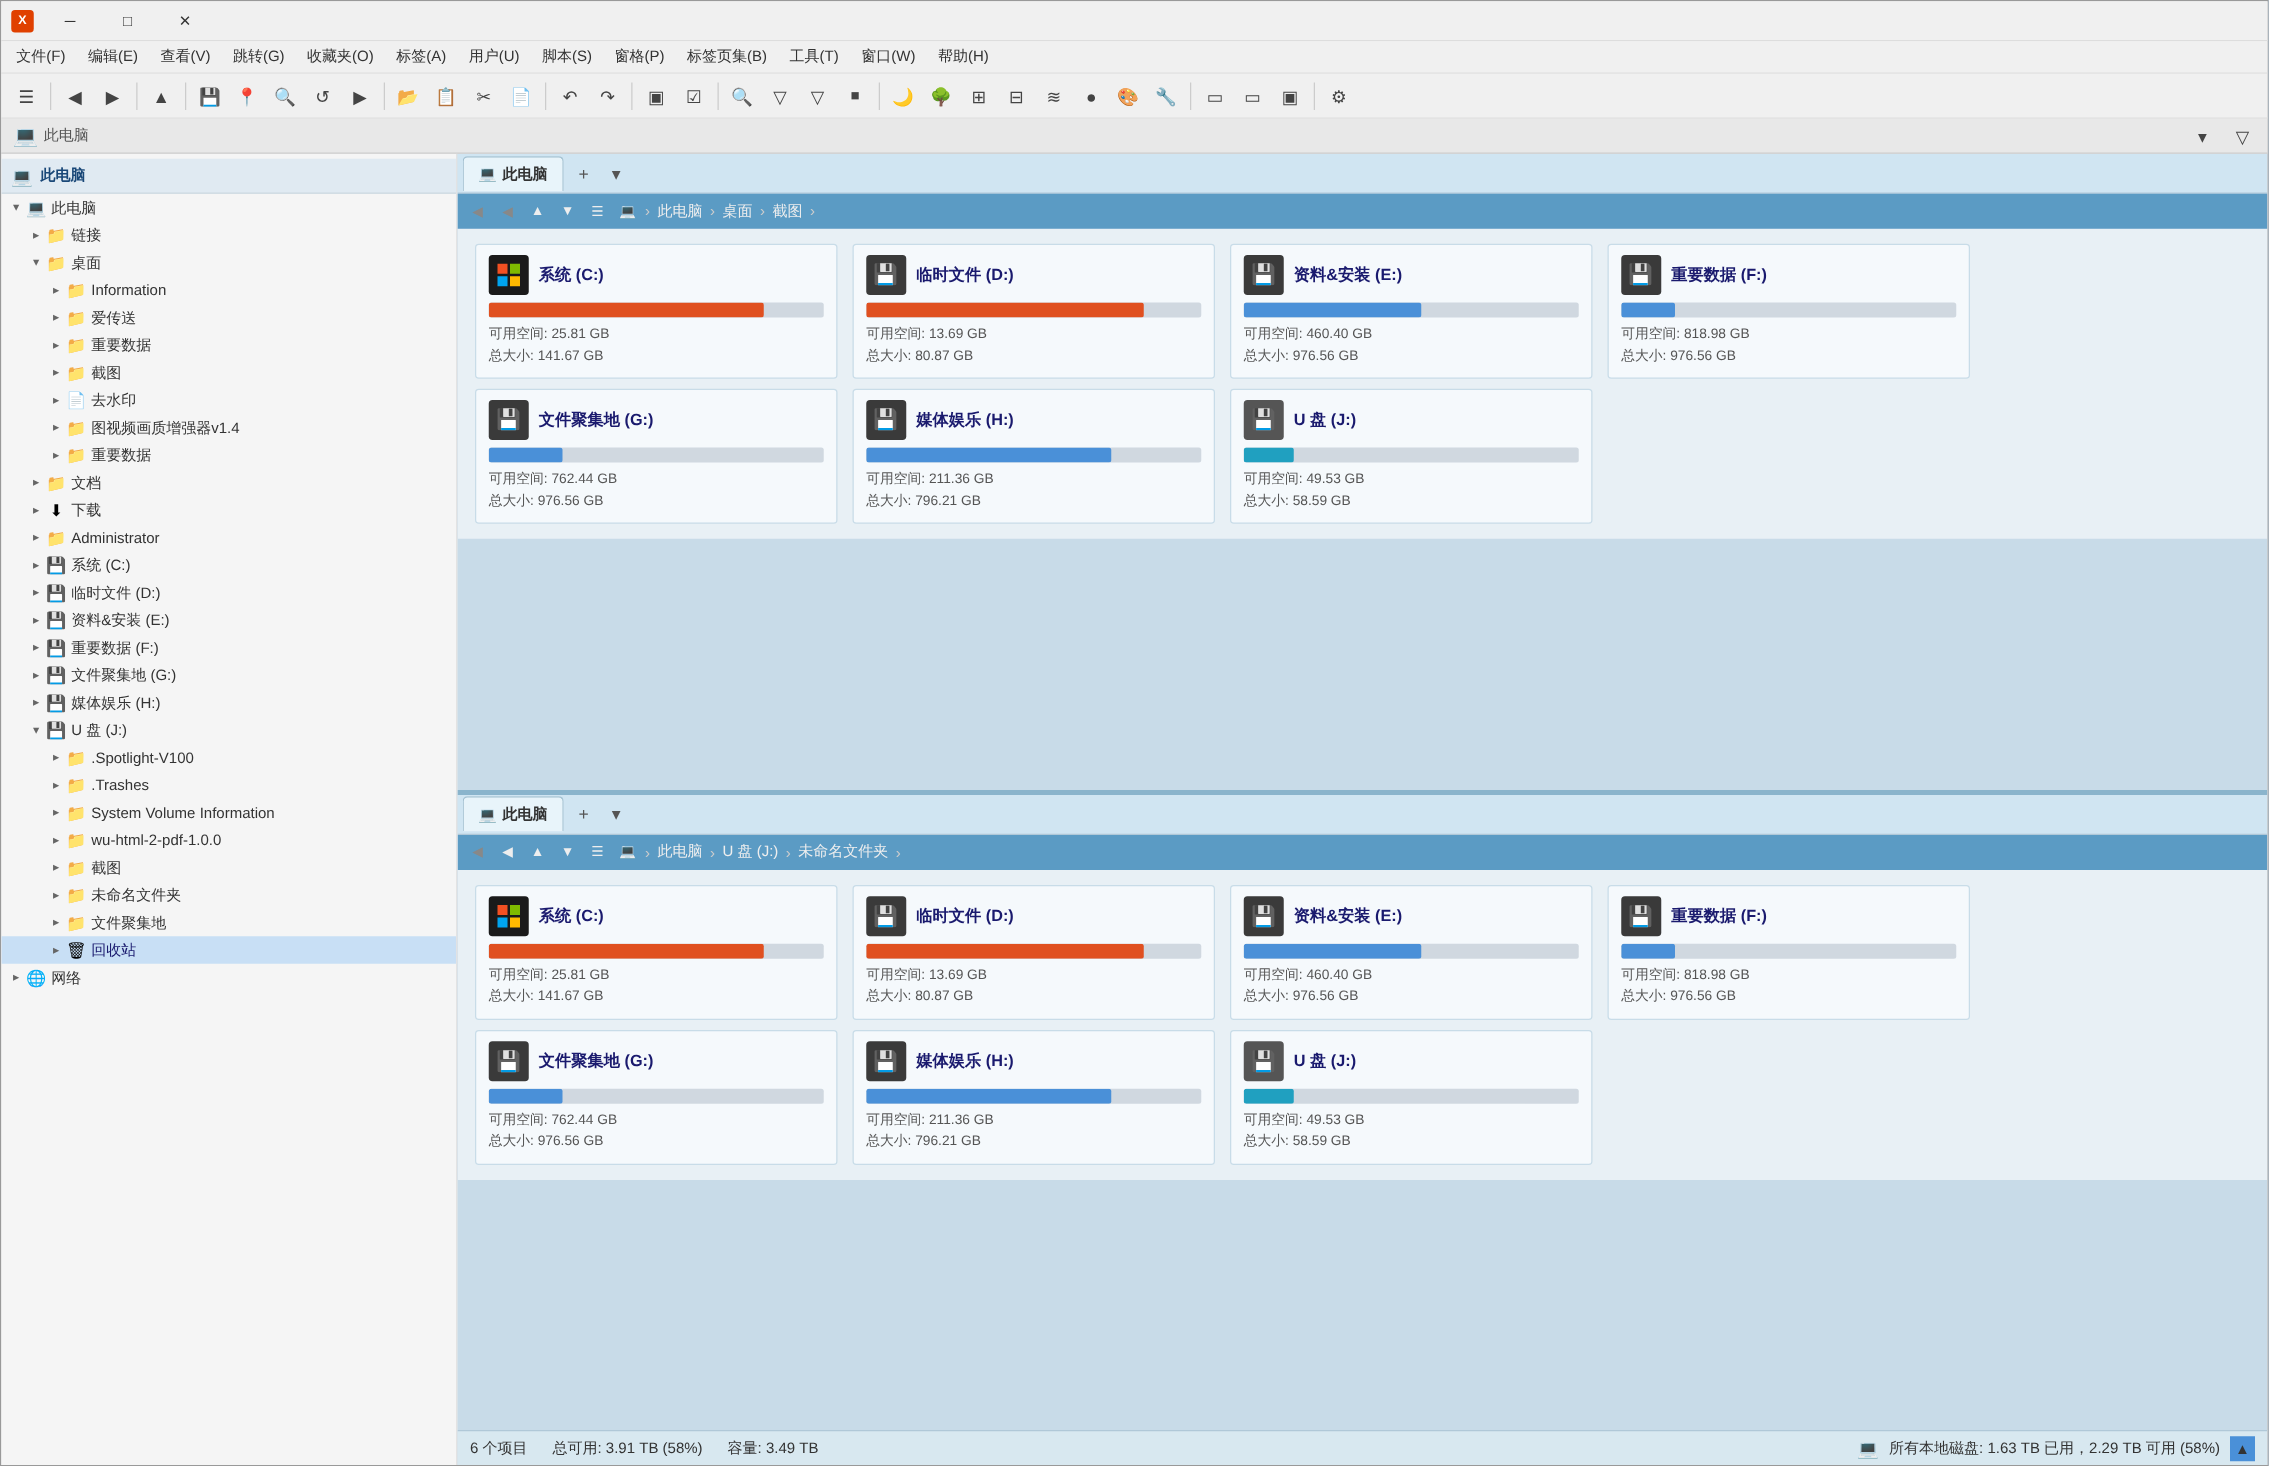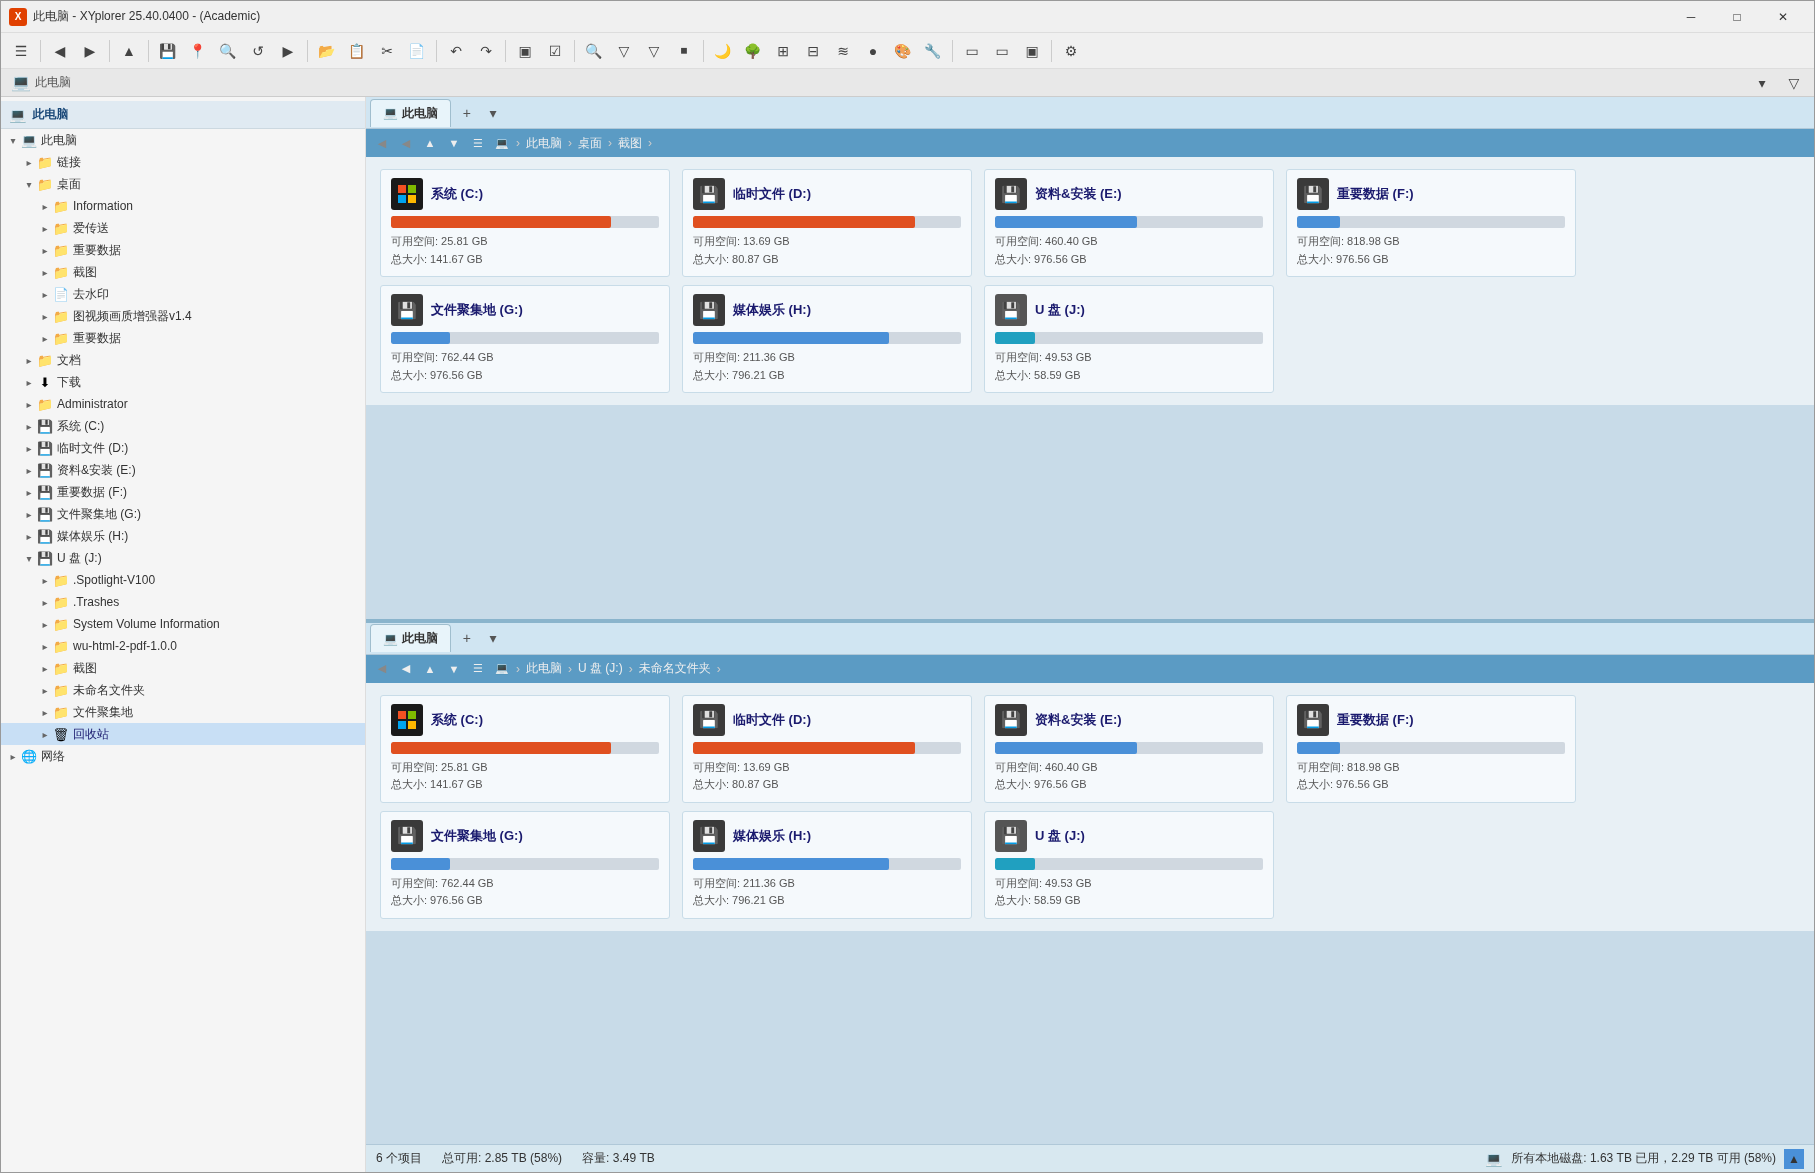--- a/index.html
+++ b/index.html
@@ -337,28 +337,42 @@
       flex: 1;
     }
   </style>
 </head>
 <body>
 
 <div class="window">
 
   <div class="title-bar">
     <div class="app-icon">X</div>
-    <span class="title-text">此电脑 - XYplorer 25.40.0400 - (Academic)</span>
     <div class="win-controls">
       <button class="win-btn">─</button>
       <button class="win-btn">□</button>
       <button class="win-btn close">✕</button>
     </div>
   </div>
 
+  <div class="menu-bar">
+    <div class="menu-item">文件(F)</div>
+    <div class="menu-item">编辑(E)</div>
+    <div class="menu-item">查看(V)</div>
+    <div class="menu-item">跳转(G)</div>
+    <div class="menu-item">收藏夹(O)</div>
+    <div class="menu-item">标签(A)</div>
+    <div class="menu-item">用户(U)</div>
+    <div class="menu-item">脚本(S)</div>
+    <div class="menu-item">窗格(P)</div>
+    <div class="menu-item">标签页集(B)</div>
+    <div class="menu-item">工具(T)</div>
+    <div class="menu-item">窗口(W)</div>
+    <div class="menu-item">帮助(H)</div>
+  </div>
 
   <div class="toolbar">
     <div class="tb-btn">☰</div>
     <div class="tb-sep"></div>
     <div class="tb-btn">◀</div>
     <div class="tb-btn">▶</div>
     <div class="tb-sep"></div>
     <div class="tb-btn">▲</div>
     <div class="tb-sep"></div>
     <div class="tb-btn">💾</div>
@@ -790,21 +804,21 @@
                   </div>
                   <div class="drive-info">可用空间: 49.53 GB<br>总大小: 58.59 GB</div>
                 </div>
               </div>
           </div>
         </div>
       </div>
 
       <div class="status-bar">
         <span class="status-item">6 个项目</span>
-        <span class="status-item">总可用: 2.85 TB (58%)</span>
+        <span class="status-item">总可用: 3.91 TB (58%)</span>
         <span class="status-item">容量: 3.49 TB</span>
         <span class="status-spacer"></span>
         <div class="status-right">
           <span style="font-size:14px;">💻</span>
           <span>所有本地磁盘: 1.63 TB 已用，2.29 TB 可用 (58%)</span>
           <div style="width:20px;height:20px;background:#4a90d8;display:flex;align-items:center;justify-content:center;cursor:pointer;">▲</div>
         </div>
       </div>
     </div>
   </div>

